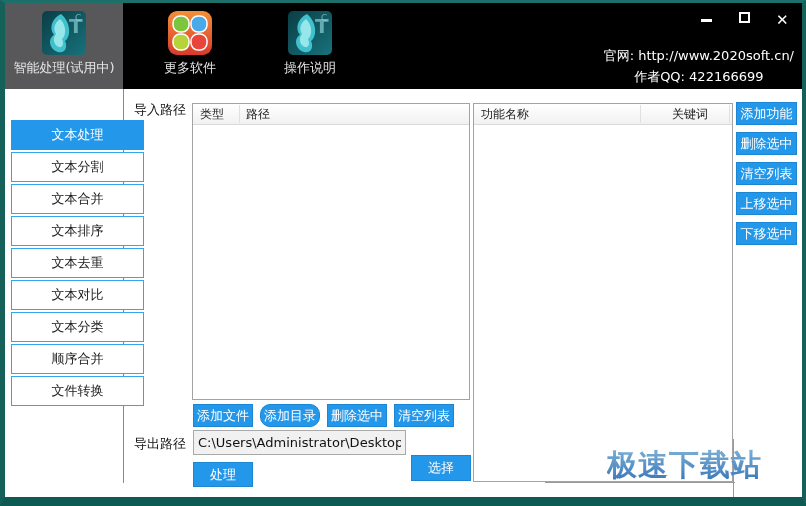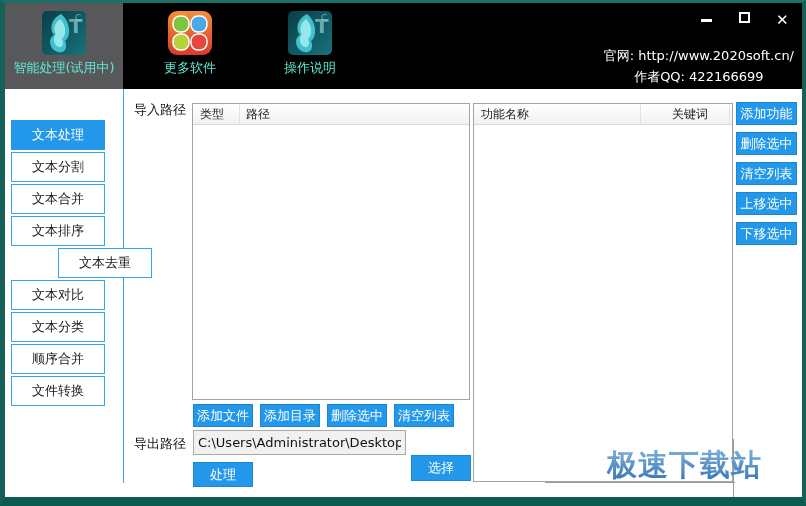--- a/index.html
+++ b/index.html
@@ -10,39 +10,39 @@
     border-top:3px solid #1d6f6a;
     border-left:5px solid #156059;
     border-right:4px solid #156059;
     border-bottom:9px solid #0c5a52;
     background:#ffffff;
   }
 
   
   .titlebar { position:relative; width:797px; height:86px; background:#000000; }
   .app-tab { position:absolute; top:0; height:86px; display:flex; flex-direction:column; align-items:center; cursor:pointer; }
-  .app-tab .tab-label { color:#5eead4; font-size:13px; margin-top:4px; white-space:nowrap; }
+  .app-tab .tab-label { color:#e5e5e5; font-size:13px; margin-top:4px; white-space:nowrap; }
   .tab-sel { background:#58585a; }
   .app-icon { width:44px; height:44px; margin-top:8px; border-radius:5px; overflow:hidden; }
 
   .win-controls { position:absolute; top:7px; right:12px; display:flex; gap:24px; align-items:center; }
   .win-btn { width:14px; height:14px; position:relative; cursor:pointer; }
   .glyph-min { position:absolute; left:1px; top:9px; width:11px; height:3px; background:#fff; }
   .glyph-max { position:absolute; left:1px; top:2px; width:11px; height:11px; border:2px solid #fff; }
   .glyph-close { color:#fff; font-size:15px; font-weight:bold; line-height:14px; }
 
   .site-info { position:absolute; right:8px; top:42px; text-align:center; color:#ffffff; font-size:13px; line-height:21px; white-space:nowrap; }
 
   
   .main { position:relative; width:797px; height:408px; background:#ffffff; }
 
   .sidebar-sep { position:absolute; left:118px; top:0; width:1px; height:394px; background:#35a5ea; }
 
   .side-item {
-    position:absolute; left:6px; width:94px; height:30px;
+    position:absolute; left:6px; width:133px; height:30px;
     border:1px solid #35a5ea; background:#ffffff; color:#1a1a1a;
     font-size:13px; display:flex; align-items:center; justify-content:center;
     cursor:pointer;
   }
   .side-item.active { background:#2397e9; color:#ffffff; border-color:#2397e9; }
 
   .section-label { position:absolute; color:#111; font-size:13px; white-space:nowrap; }
 
   .panel-table { position:absolute; background:#ffffff; border:1px solid #a3a3a3; }
   .tbl-header { height:21px; background:linear-gradient(#ffffff,#f1f1f1); border-bottom:1px solid #d9d9d9; position:relative; display:flex; }
@@ -143,38 +143,38 @@
     </div>
   </div>
 
   <div class="main">
 
     <div class="sidebar-sep"></div>
     <div class="side-item active" style="top:31px;">文本处理</div>
     <div class="side-item" style="top:63px;">文本分割</div>
     <div class="side-item" style="top:95px;">文本合并</div>
     <div class="side-item" style="top:127px;text-align:right;">文本排序</div>
-    <div class="side-item" style="top:159px;margin-left:47px;">文本去重</div>
+    <div class="side-item" style="top:159px;">文本去重</div>
     <div class="side-item" style="top:191px;">文本对比</div>
     <div class="side-item" style="top:223px;">文本分类</div>
     <div class="side-item" style="top:255px;">顺序合并</div>
     <div class="side-item" style="top:287px;">文件转换</div>
 
     <div class="section-label" style="left:129px; top:12px;">导入路径</div>
 
     <div class="panel-table" style="left:187px; top:14px; width:278px; height:297px;">
       <div class="tbl-header">
         <div class="col" style="width:46px;">类型</div>
         <div class="col">路径</div>
         <div class="col-sep" style="left:46px;"></div>
       </div>
     </div>
 
     <div class="btn" style="left:188px; top:315px; width:60px; height:23px;">添加文件</div>
-    <div class="btn" style="left:255px; top:315px; width:60px; height:23px;">添加目录</div>
+    <div class="btn" style="left:255px; top:315px; width:60px; height:23px;border-radius:10px;">添加目录</div>
     <div class="btn" style="left:322px; top:315px; width:60px; height:23px;">删除选中</div>
     <div class="btn" style="left:389px; top:315px; width:60px; height:23px;">清空列表</div>
 
     <div class="section-label" style="left:129px; top:346px;">导出路径</div>
     <input class="path-input" style="left: 188px; top: 341px; width: 213px; height: 25px;" value="C:\Users\Administrator\Desktop\txtd">
     <div class="btn" style="left:406px; top:341px; width:60px; height:26px;margin-top:25px;">选择</div>
     <div class="btn" style="left:188px; top:373px; width:60px; height:25px;">处理</div>
 
     <div class="panel-table" style="left:468px; top:14px; width:260px; height:379px;">
       <div class="tbl-header">

